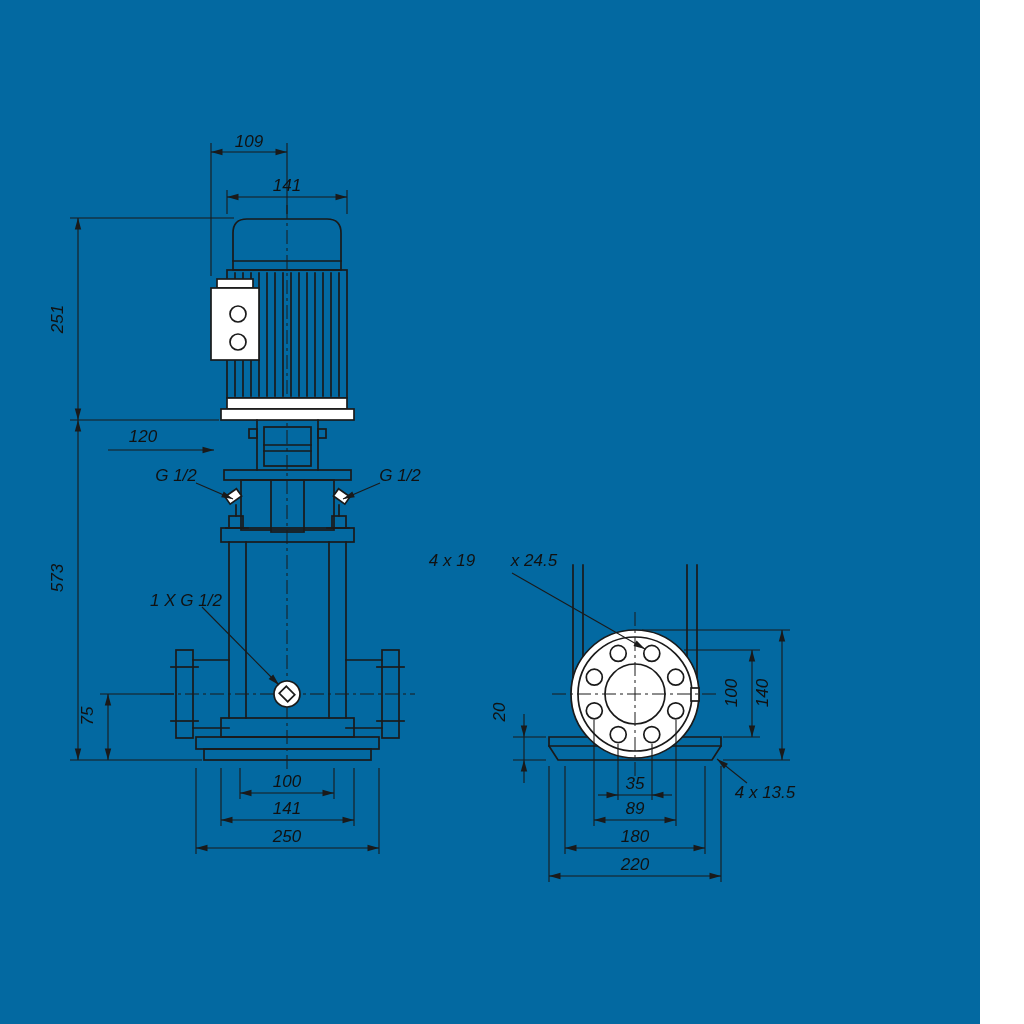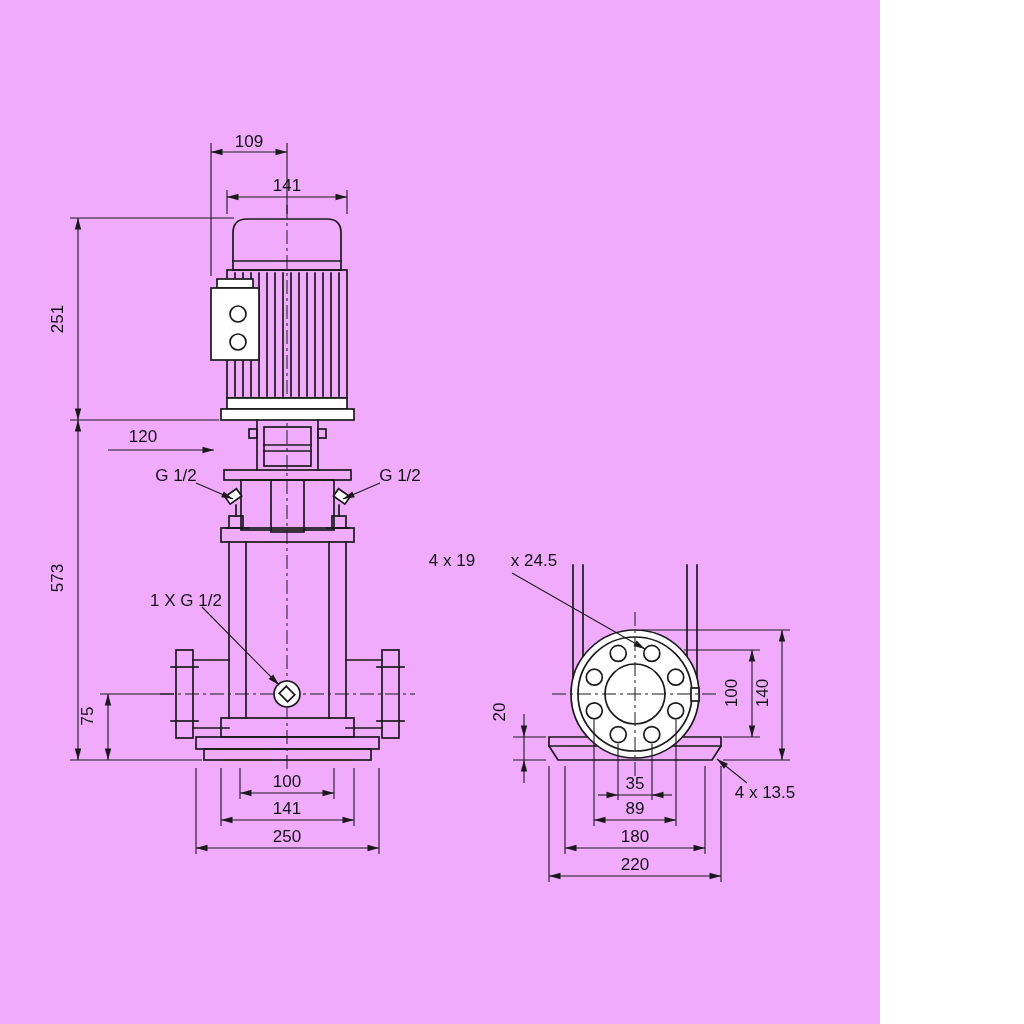--- a/index.html
+++ b/index.html
@@ -1,16 +1,16 @@
 <!DOCTYPE html>
 <html><head>
 <meta charset="utf-8">
 <style>
   html,body{margin:0;padding:0;background:#ffffff;}
-  .stage{position:relative;width:880px;height:1024px;background:#f0abfc;overflow:hidden;}
+  .stage{position:relative;width:980px;height:1024px;background:#0369a1;overflow:hidden;font-style:italic;}
   svg{display:block;}
   text{font-family:"Liberation Sans","DejaVu Sans",sans-serif;font-size:17px;fill:#111111;stroke:none;}
   .obj{stroke:#1a1a1a;stroke-width:1.7;fill:none;stroke-linecap:square;}
   .objw{stroke:#1a1a1a;stroke-width:1.7;fill:#ffffff;}
   .dim{stroke:#1a1a1a;stroke-width:1.1;fill:none;}
   .cl{stroke:#1a1a1a;stroke-width:1;fill:none;stroke-dasharray:14 4 3 4;}
 </style>
 </head>
 <body>
 

